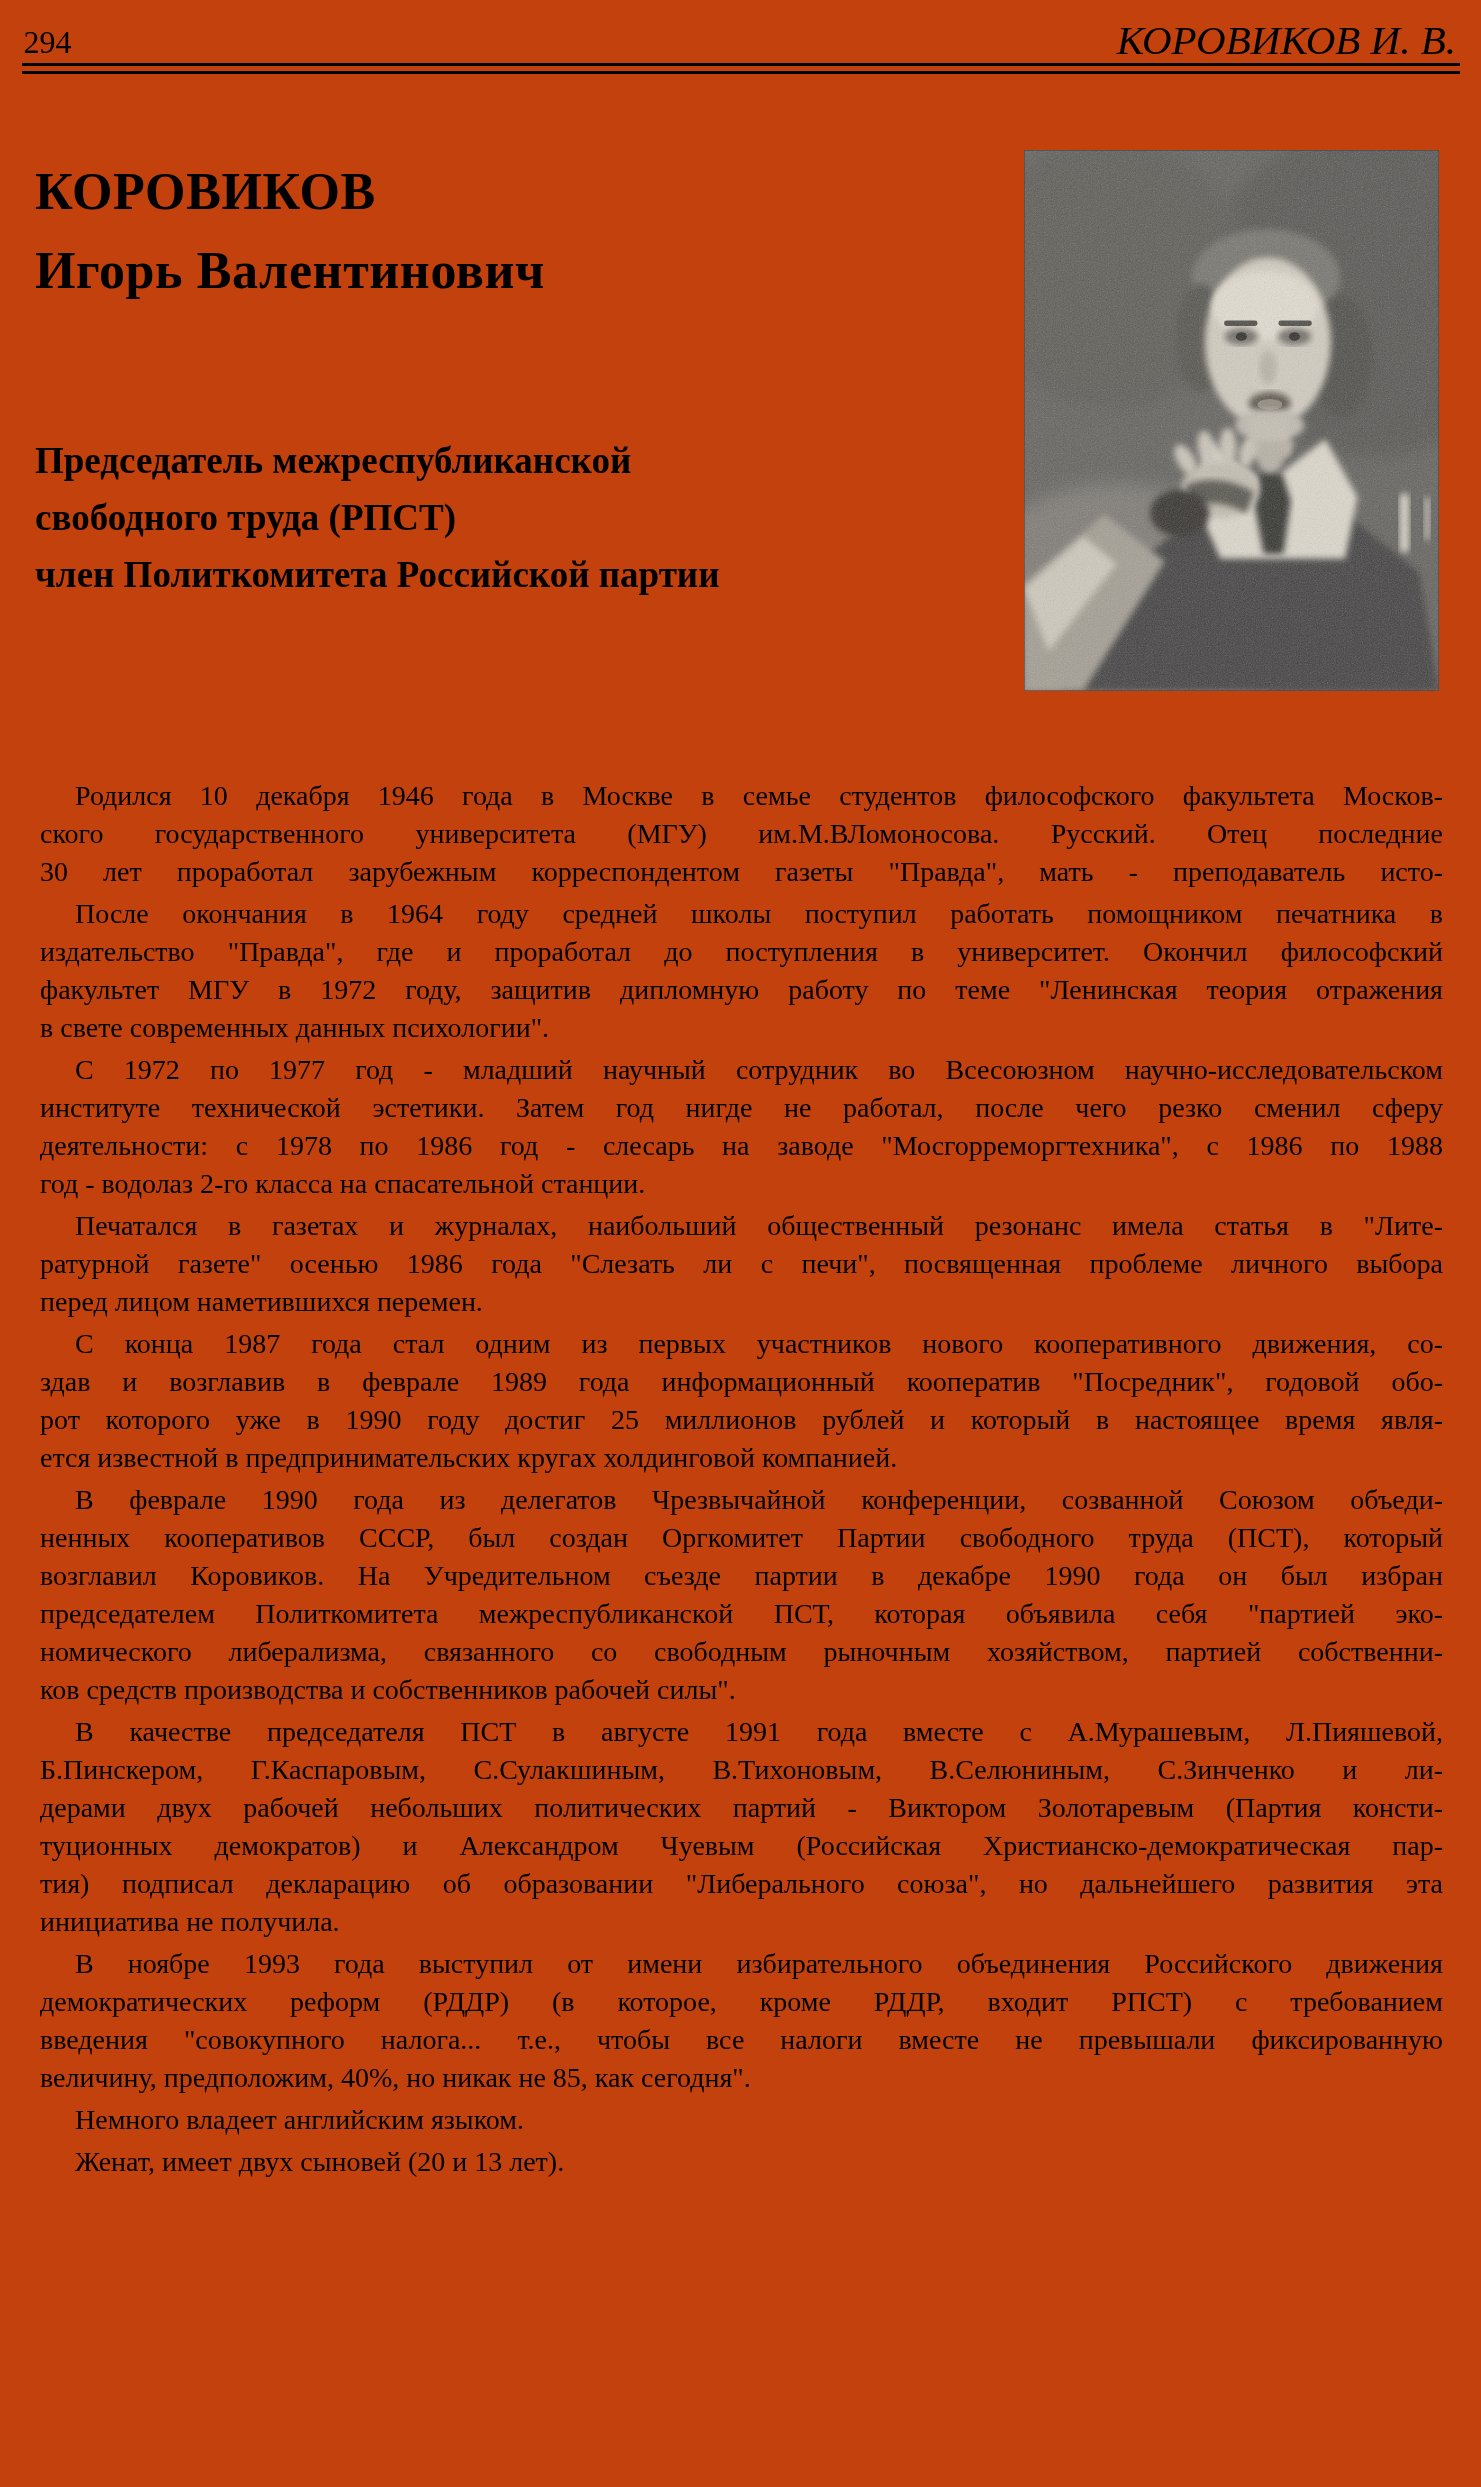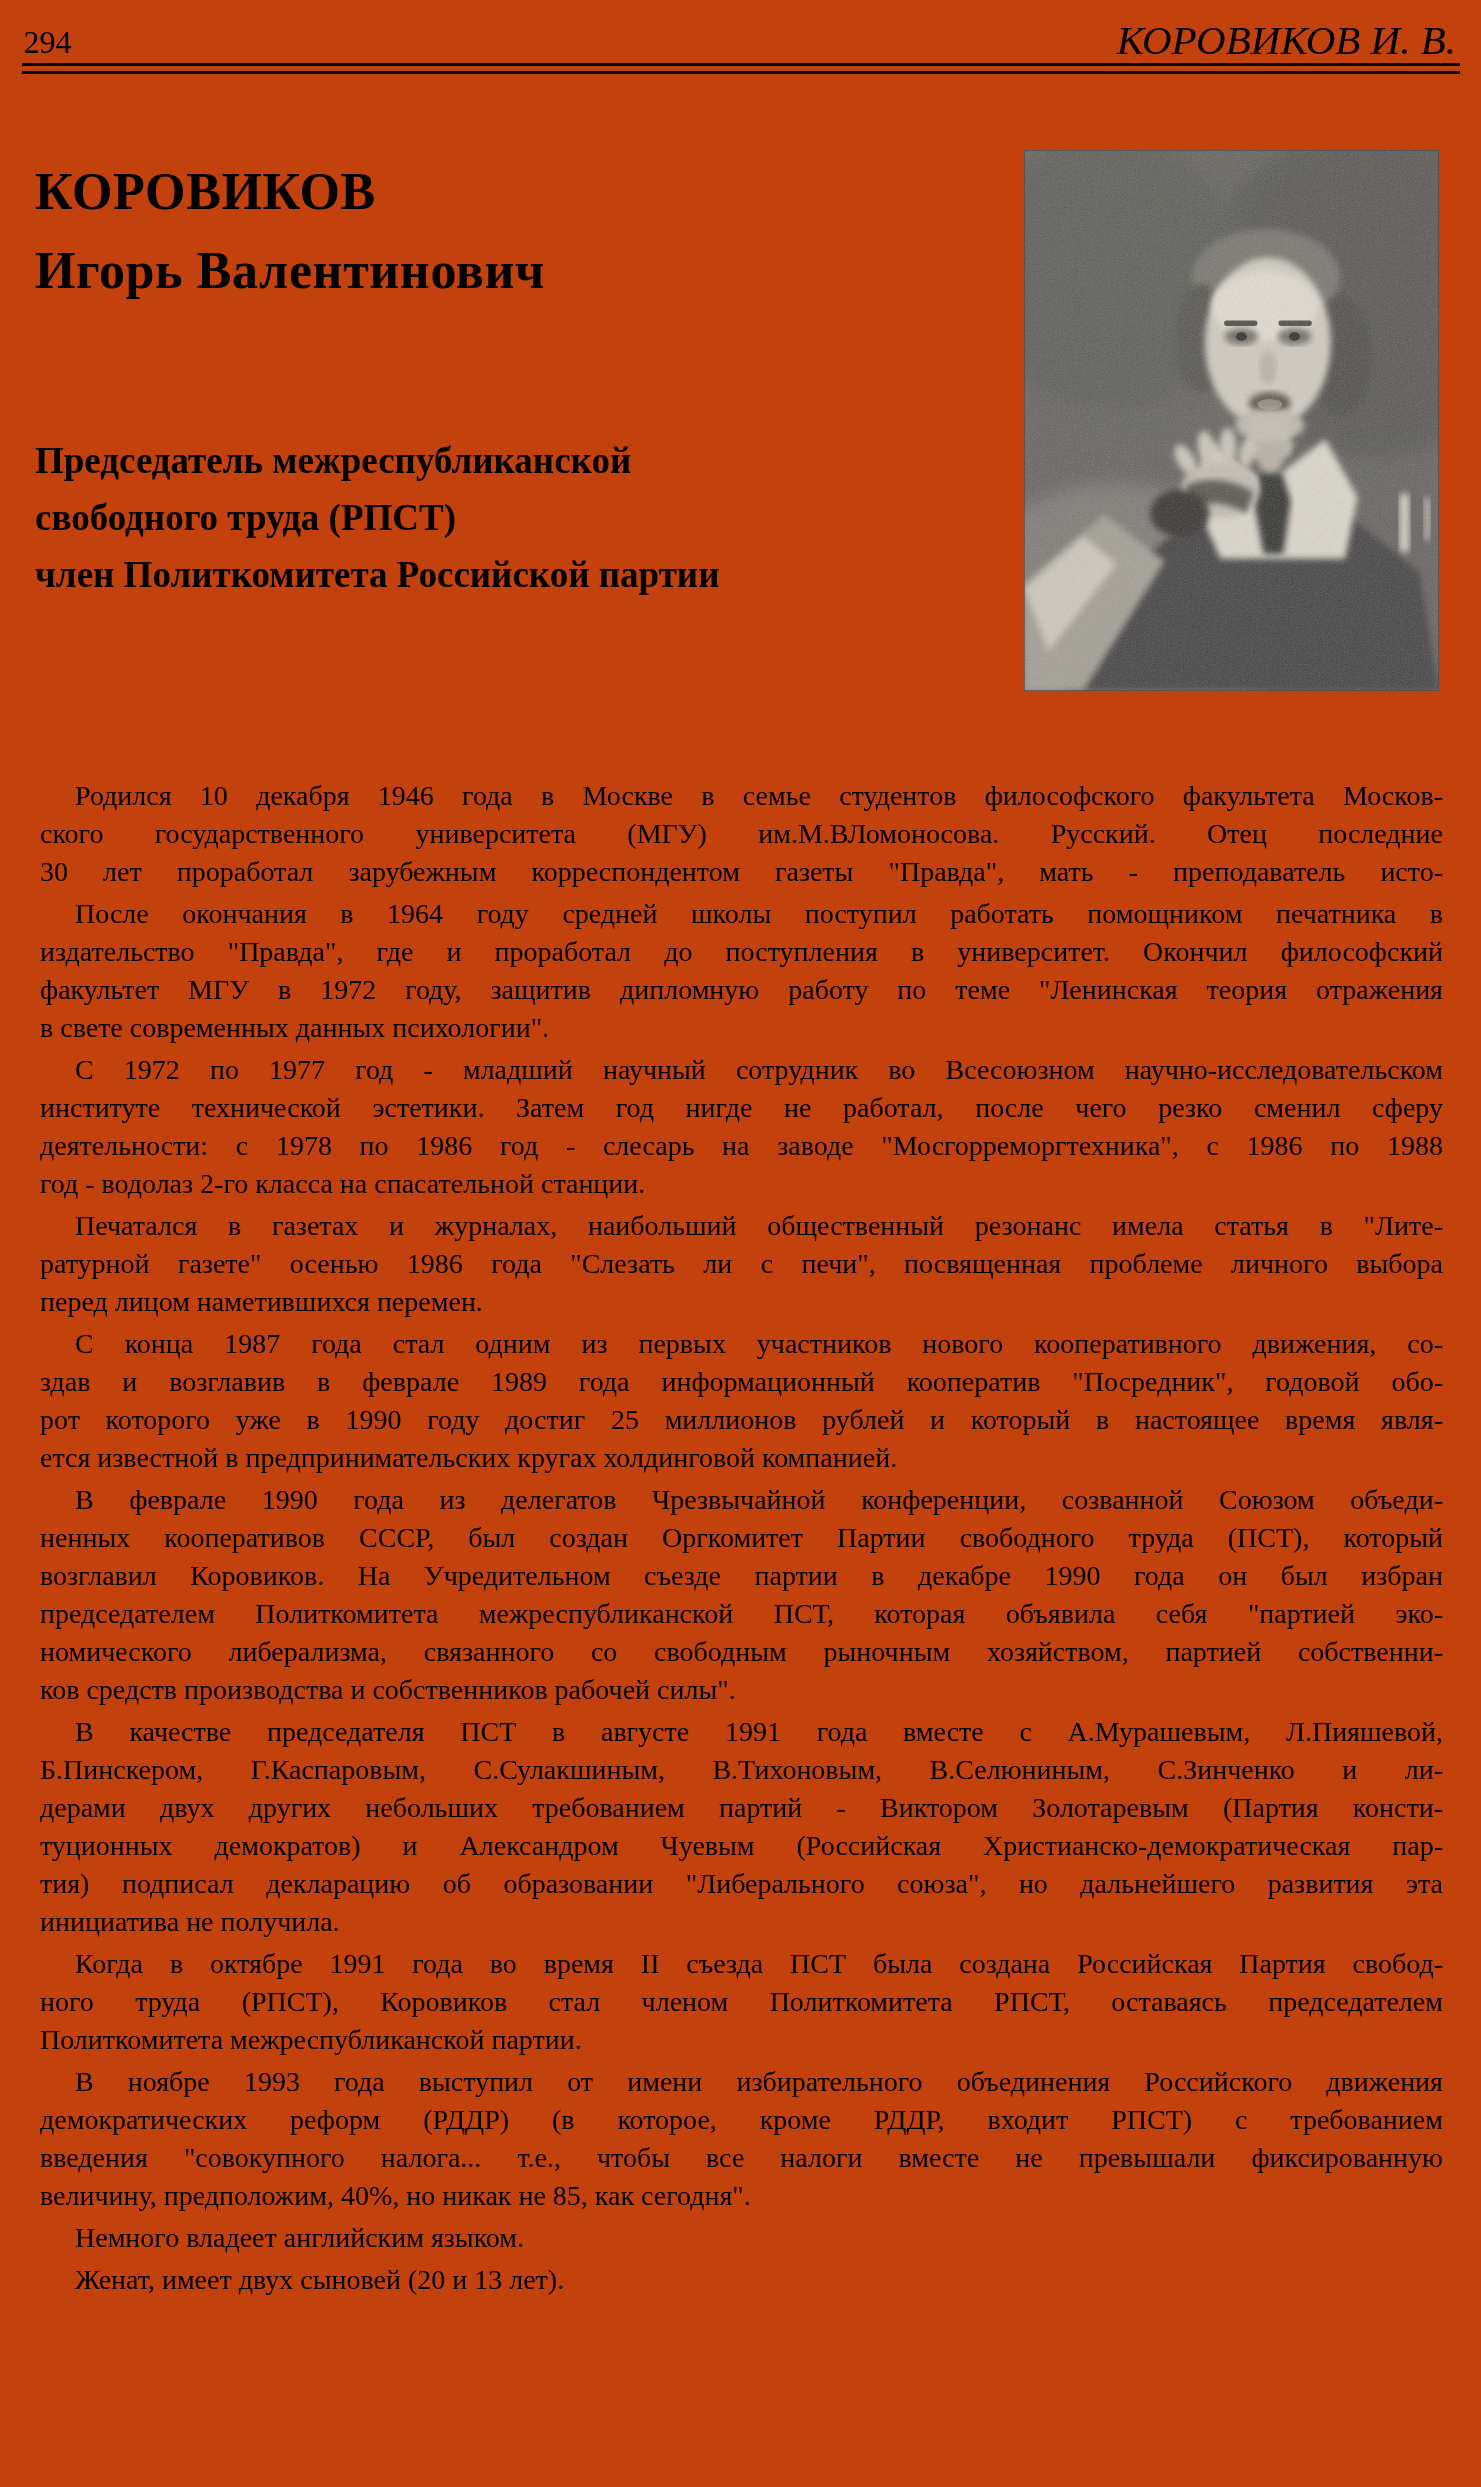--- a/index.html
+++ b/index.html
@@ -212,29 +212,24 @@
         <div class="line first">В феврале 1990 года из делегатов Чрезвычайной конференции, созванной Союзом объеди-</div>
         <div class="line">ненных кооперативов СССР, был создан Оргкомитет Партии свободного труда (ПСТ), который</div>
         <div class="line">возглавил Коровиков. На Учредительном съезде партии в декабре 1990 года он был избран</div>
         <div class="line">председателем Политкомитета межреспубликанской ПСТ, которая объявила себя "партией эко-</div>
         <div class="line">номического либерализма, связанного со свободным рыночным хозяйством, партией собственни-</div>
         <div class="line last">ков средств производства и собственников рабочей силы".</div>
       </div>
       <div class="para">
         <div class="line first">В качестве председателя ПСТ в августе 1991 года вместе с А.Мурашевым, Л.Пияшевой,</div>
         <div class="line">Б.Пинскером, Г.Каспаровым, С.Сулакшиным, В.Тихоновым, В.Селюниным, С.Зинченко и ли-</div>
-        <div class="line">дерами двух других небольших требованием партий - Виктором Золотаревым (Партия консти-</div>
+        <div class="line">дерами двух рабочей небольших политических партий - Виктором Золотаревым (Партия консти-</div>
         <div class="line">туционных демократов) и Александром Чуевым (Российская Христианско-демократическая пар-</div>
         <div class="line">тия) подписал декларацию об образовании "Либерального союза", но дальнейшего развития эта</div>
         <div class="line last">инициатива не получила.</div>
-      </div>
-      <div class="para">
-        <div class="line first">Когда в октябре 1991 года во время II съезда ПСТ была создана Российская Партия свобод-</div>
-        <div class="line">ного труда (РПСТ), Коровиков стал членом Политкомитета РПСТ, оставаясь председателем</div>
-        <div class="line last">Политкомитета межреспубликанской партии.</div>
       </div>
       <div class="para">
         <div class="line first">В ноябре 1993 года выступил от имени избирательного объединения Российского движения</div>
         <div class="line">демократических реформ (РДДР) (в которое, кроме РДДР, входит РПСТ) с требованием</div>
         <div class="line">введения "совокупного налога... т.е., чтобы все налоги вместе не превышали фиксированную</div>
         <div class="line last">величину, предположим, 40%, но никак не 85, как сегодня".</div>
       </div>
       <div class="para">
         <div class="line first last">Немного владеет английским языком.</div>
       </div>

